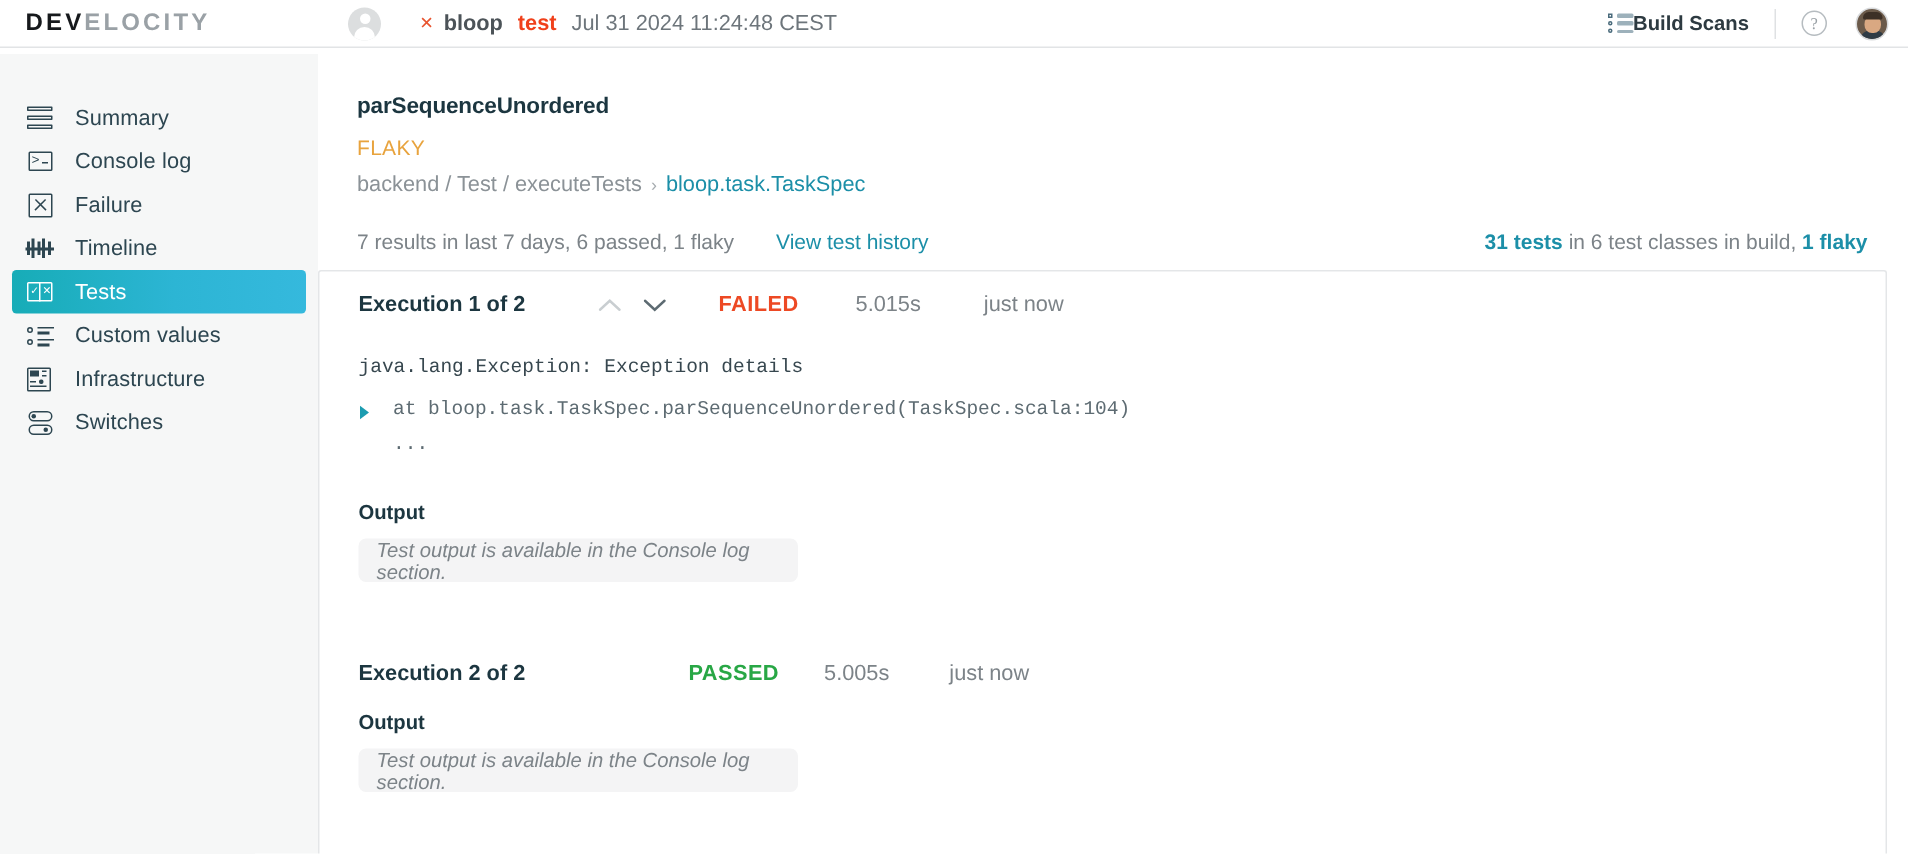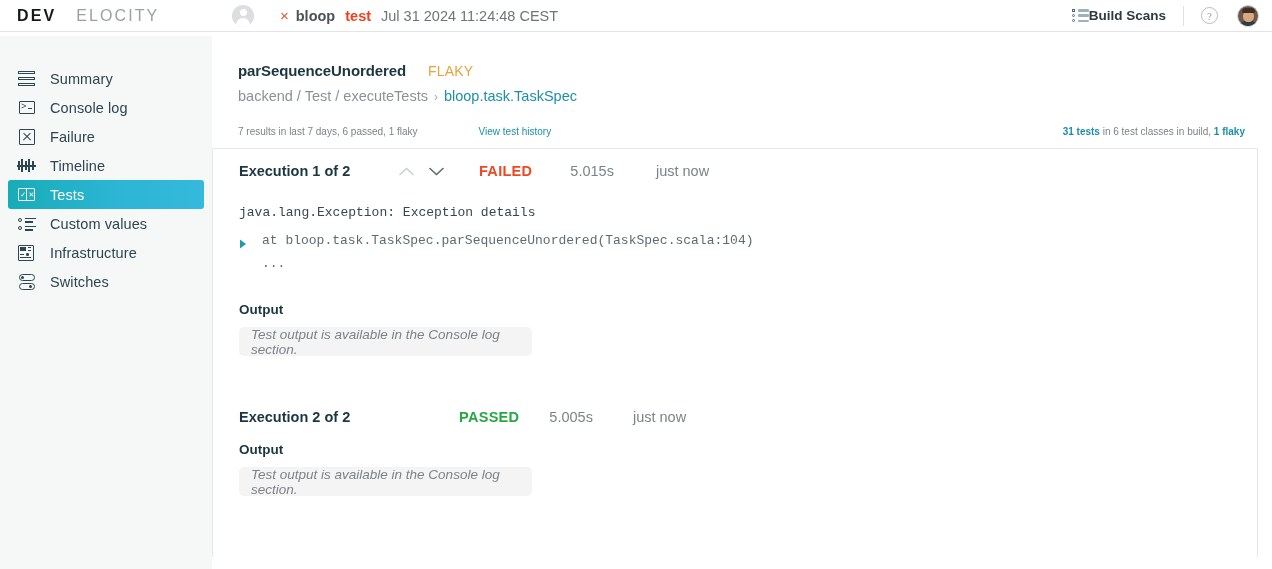--- a/index.html
+++ b/index.html
@@ -21,21 +21,21 @@
     display: flex; align-items: center;
   }
   #logo {
     width: 212px; height: 36px;
     display: flex; align-items: center;
     padding-left: 17px;
     letter-spacing: 2.1px;
     font-size: 16px;
   }
   .logo-dev { font-weight: bold; color: #16191c; }
-  .logo-rest { font-weight: 400; color: #9aa1a6; margin-left: 20px; }
+  .logo-rest { font-weight: 700; color: #9aa1a6; }
 
   #build-info {
     display: flex; align-items: center;
     gap: 0px;
     margin-left: 20px;
     height: 36px;
   }
   #avatar-placeholder {
     width: 22px; height: 22px; border-radius: 50%;
     background: #dcdedf;
@@ -263,38 +263,37 @@
 
   
   #main {
     position: absolute; left: 212px; top: 36px;
     width: 1060px; height: 533px;
     background: #ffffff;
     overflow: hidden;
   }
 
   #test-header { padding: 26px 26px 0 26px; }
-  #title-row { display: flex; align-items: baseline; gap: 22px; }
+  #title-row { display: flex; align-items: baseline; gap: 11px; flex-direction: column; }
   #test-name { font-size: 15px; font-weight: bold; color: #1c3640; letter-spacing: -0.1px; }
   #flaky-badge { font-size: 14px; color: #e8a33d; font-weight: 500; letter-spacing: 0.2px; }
 
   #breadcrumb-row {
     margin-top: 9px; font-size: 14.5px; color: #8b9297;
     display: flex; align-items: baseline; gap: 0px;
   }
   #breadcrumb-path { color: #8b9297; }
   #breadcrumb-sep { color: #a6acb0; margin: 0 6px; font-size: 12px; }
   #breadcrumb-class { color: #1c8fa8; cursor: pointer; }
 
   #meta-row {
     margin-top: 22px;
     display: flex; align-items: center;
-    font-size: 10px; color: #7c8388;
+    font-size: 14px; color: #7c8388;
     padding-right: 1px;
-    gap: 33px;
   }
   #results-summary { color: #7c8388; }
   #view-history { color: #1c8fa8; margin-left: 28px; cursor: pointer; }
   #build-stats { margin-left: auto; color: #7c8388; }
   .teal-link { color: #1c8fa8; font-weight: 600; cursor: pointer; }
 
   #card {
     margin: 11px 14px 0 0;
     border: 1px solid #e4e6e8;
     border-bottom: none;

